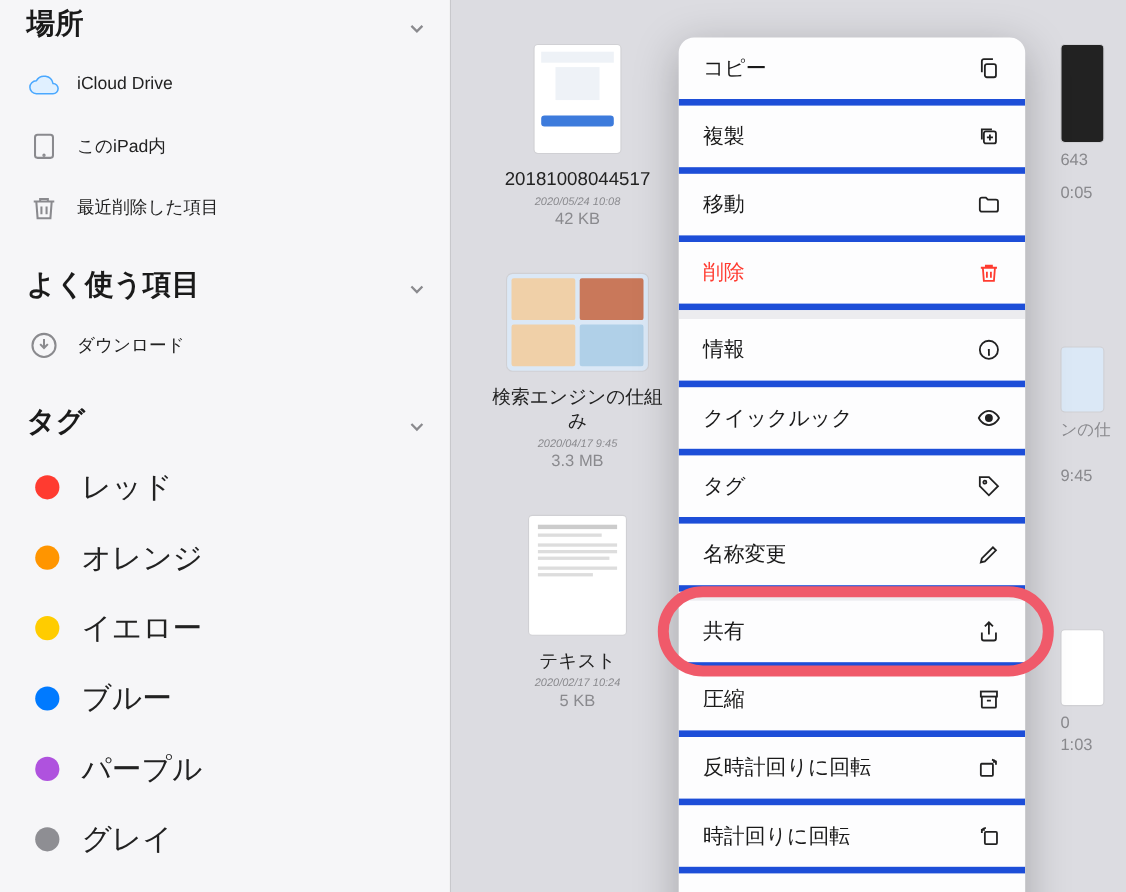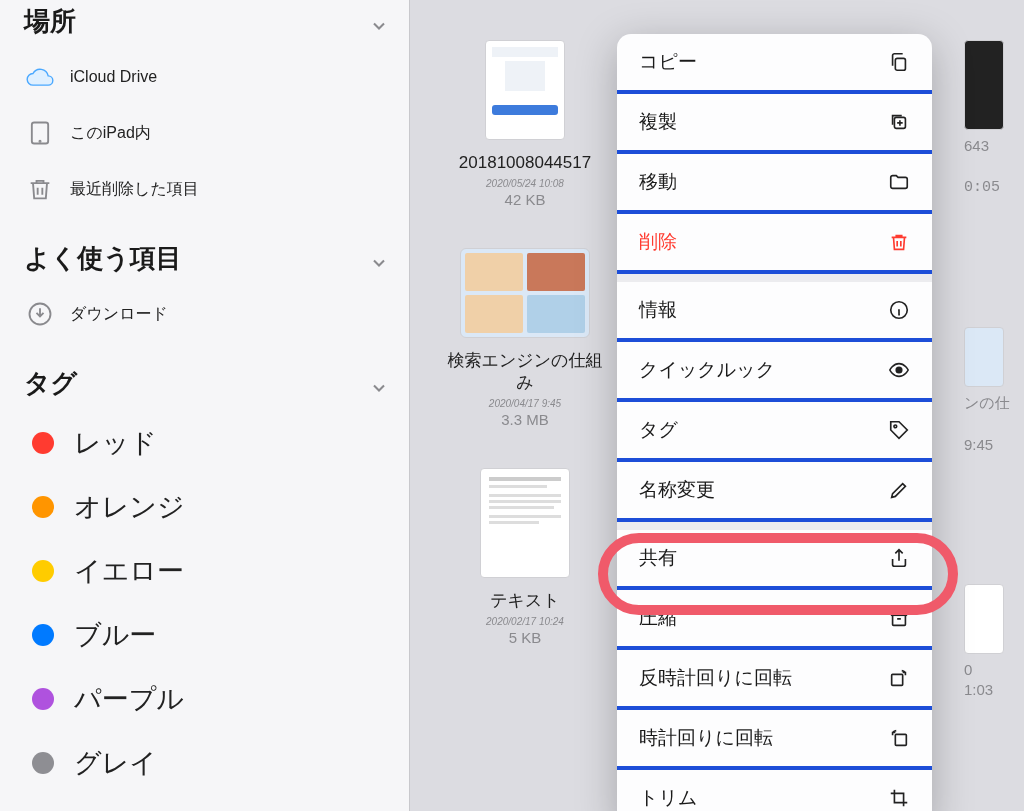--- a/index.html
+++ b/index.html
@@ -67,21 +67,21 @@
   overflow: hidden;
   z-index: 100;
 }
 .menu-item {
   display: flex;
   justify-content: space-between;
   align-items: center;
   padding: 15px 22px;
   font-size: 19px;
   color: #1a1a1a;
-  border-bottom: 4px solid #1d4ed8;
+  border-bottom: 6px solid #1d4ed8;
   cursor: pointer;
 }
 .menu-item:last-child { border-bottom: none; }
 .menu-item.danger { color: #ff3b30; }
 .menu-item.danger .mi-icon svg { stroke: #ff3b30; }
 .menu-sep { height: 8px; background: #ececef; }
 .mi-icon { width: 22px; height: 22px; }
 .mi-icon svg { width: 100%; height: 100%; stroke: #222; fill: none; stroke-width: 1.8; }
 
 .highlight-oval {
@@ -240,21 +240,21 @@
         <div class="file-date">2020/02/17 10:24</div>
         <div class="file-size">5 KB</div>
       </div>
     </div>
   </div>
 
   <div class="peek-right">
     <div class="peek-item">
       <div class="peek-thumb" style="background:#222;"></div>
       <div>643</div>
-      <div style="margin-top:22px;font-family:Liberation Mono, monospace;">0:05</div>
+      <div style="margin-top:10px;">0:05</div>
     </div>
     <div class="peek-item" style="margin-top:60px;">
       <div class="peek-thumb" style="height:60px;background:#dbe8f6;"></div>
       <div>ンの仕</div>
       <div style="margin-top:22px;">9:45</div>
     </div>
     <div class="peek-item" style="margin-top:60px;">
       <div class="peek-thumb" style="height:70px;"></div>
       <div>0</div>
       <div>1:03</div>

